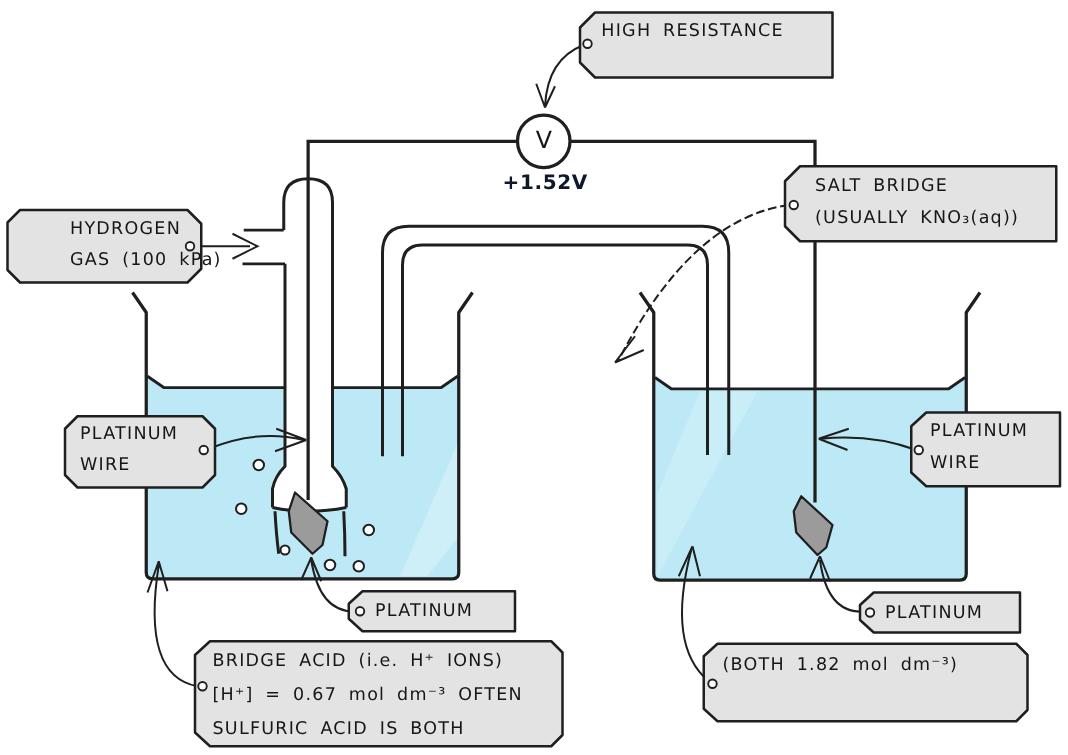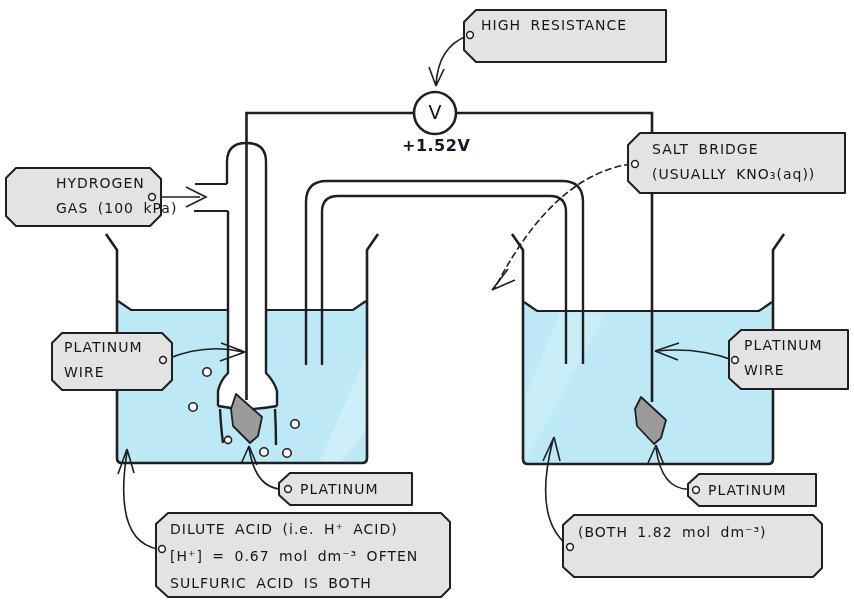--- a/index.html
+++ b/index.html
@@ -140,21 +140,21 @@
 
   <div class="tag-text" style="left:300px;top:477px;">
     <div>PLATINUM</div>
   </div>
 
   <div class="tag-text" style="left:708px;top:478px;">
     <div>PLATINUM</div>
   </div>
 
   <div class="tag-text lh27" style="left:170px;top:516px;">
-    <div>DILUTE ACID (i.e. H⁺ ACID)</div>
+    <div>BRIDGE ACID (i.e. H⁺ IONS)</div>
     <div>[H⁺] = 0.67 mol dm⁻³ OFTEN</div>
     <div>SULFURIC ACID IS BOTH</div>
   </div>
 
   <div class="tag-text lh27" style="left:578px;top:519px;">
     <div>(BOTH 1.82 mol dm⁻³)</div>
   </div>
 
 </div>
 

